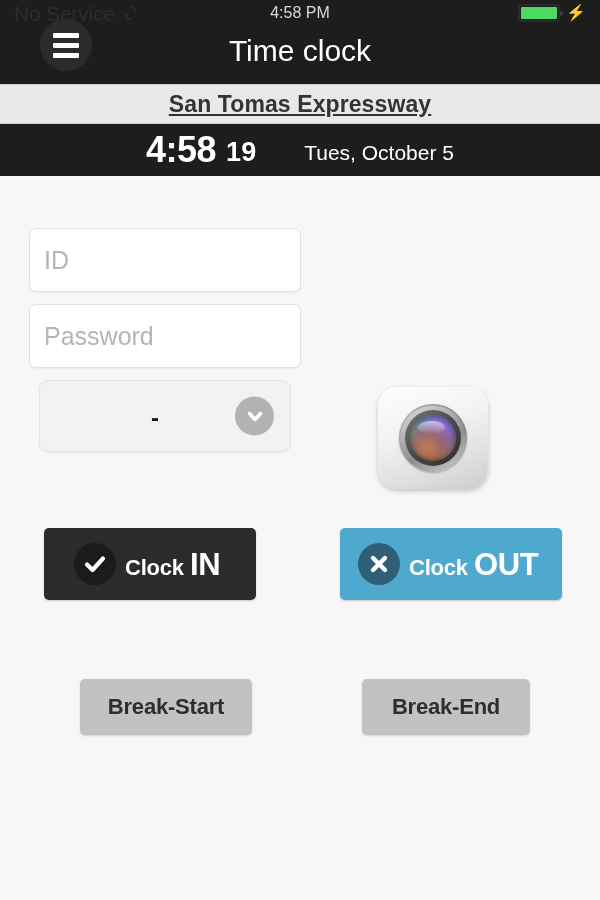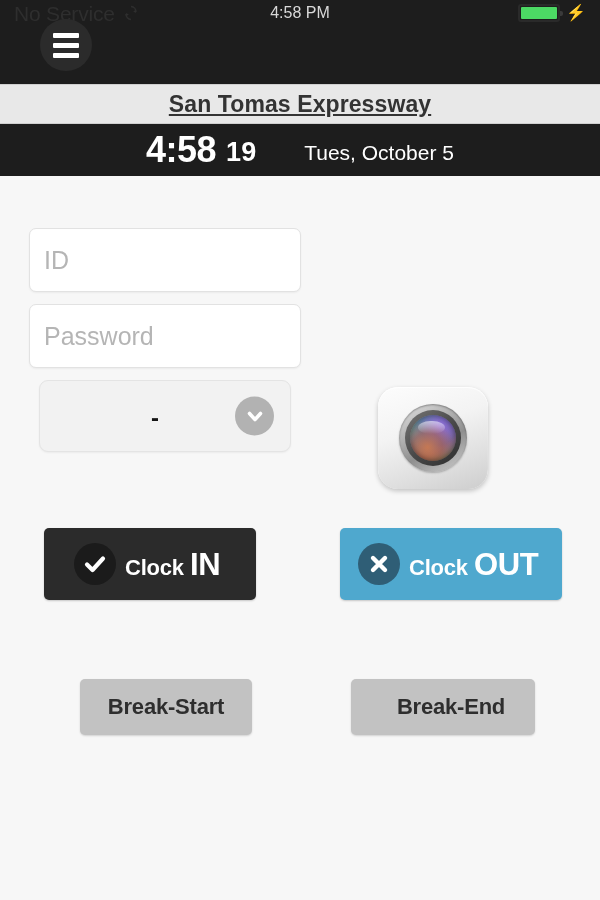--- a/index.html
+++ b/index.html
@@ -389,24 +389,23 @@
     font-size: 22px;
     font-weight: bold;
     letter-spacing: -0.2px;
   }
   .btn-break-start {
     left: 80px;
     top: 503px;
     width: 172px;
   }
   .btn-break-end {
-    left: 351px;
+    left: 362px;
     top: 503px;
     width: 168px;
-    padding-left: 16px;
   }
 </style>
 </head>
 <body>
 
 <div class="status-bar">
   <div class="status-left">
     <span class="status-carrier">No Service</span>
     <span class="sync-icon">
       <svg width="16" height="18" viewBox="0 0 16 18">
@@ -425,20 +424,21 @@
     <span class="bolt">⚡</span>
   </div>
 </div>
 
 <div class="nav-bar">
   <div class="menu-button">
     <span class="bar"></span>
     <span class="bar"></span>
     <span class="bar"></span>
   </div>
+  <div class="nav-title">Time clock</div>
 </div>
 
 <div class="location-bar">
   <span class="location-name">San Tomas Expressway</span>
 </div>
 
 <div class="clock-bar">
   <span class="clock-time">4:58</span>
   <span class="clock-seconds">19</span>
   <span class="clock-date">Tues, October 5</span>

